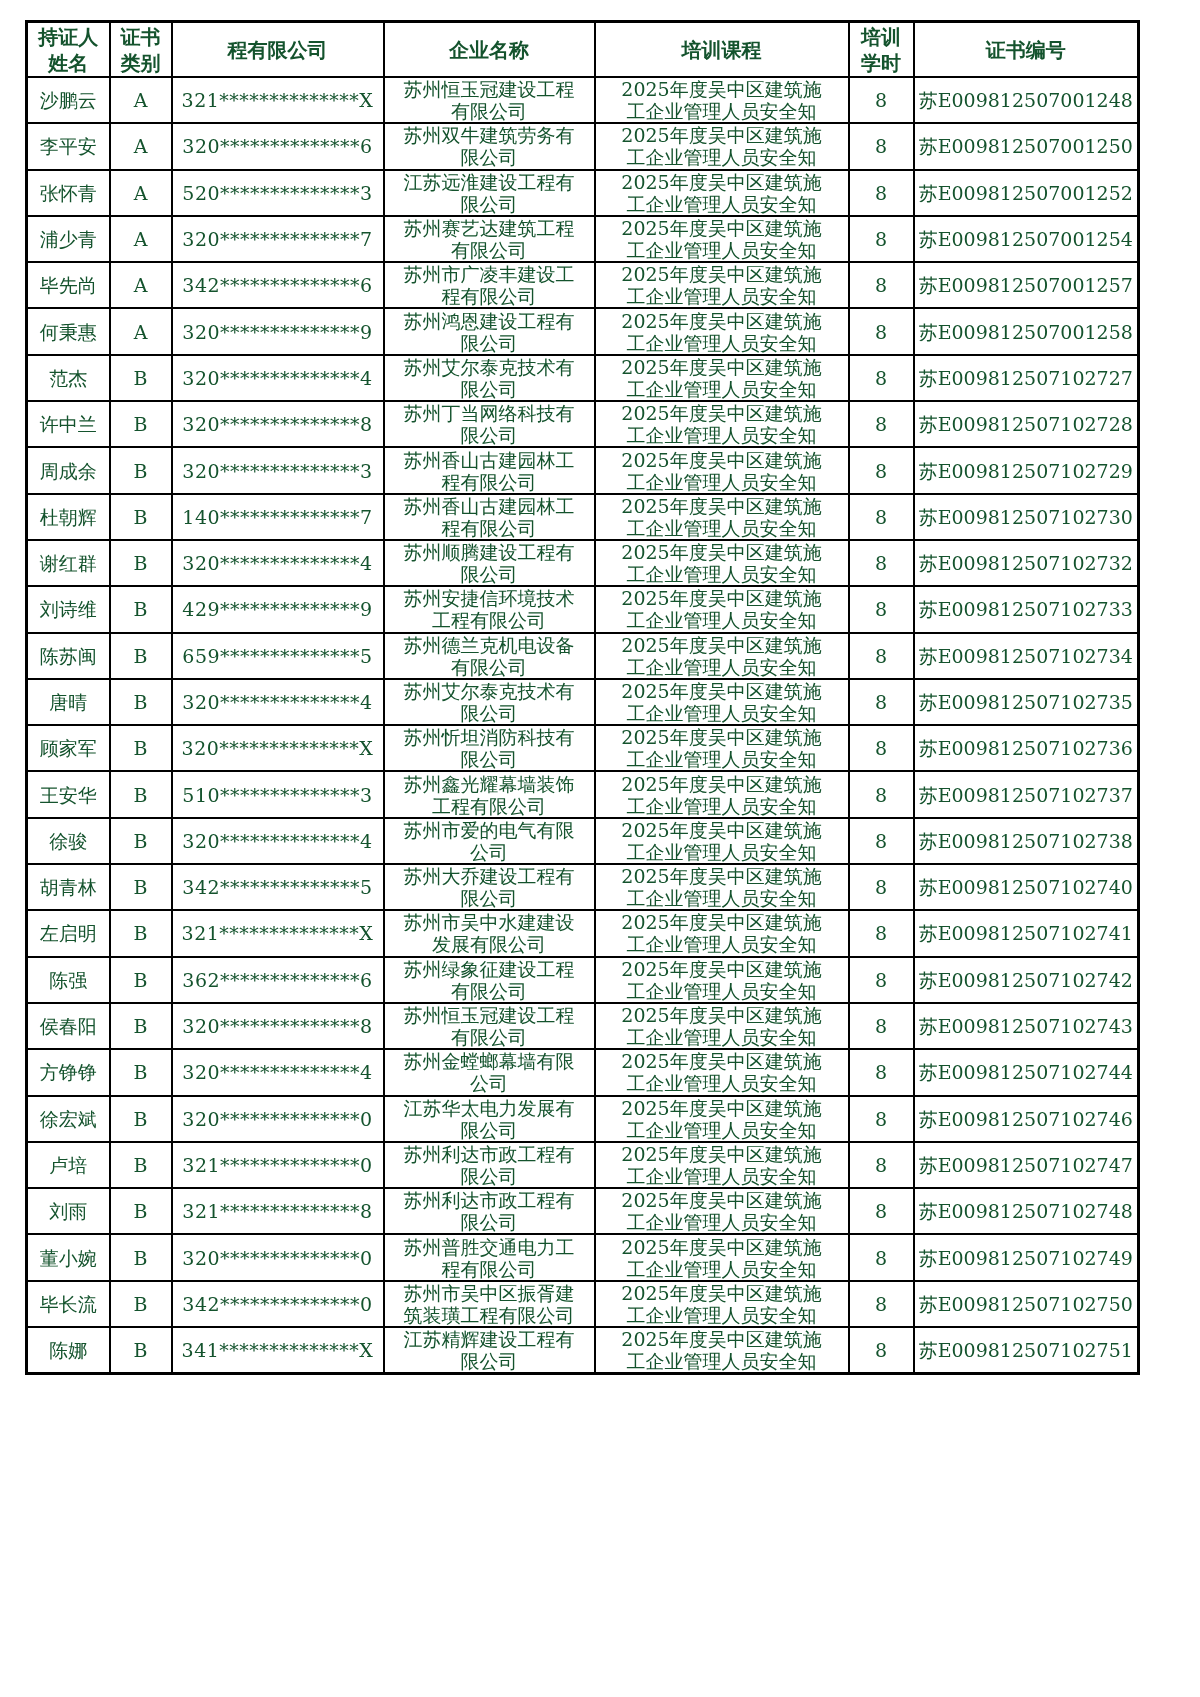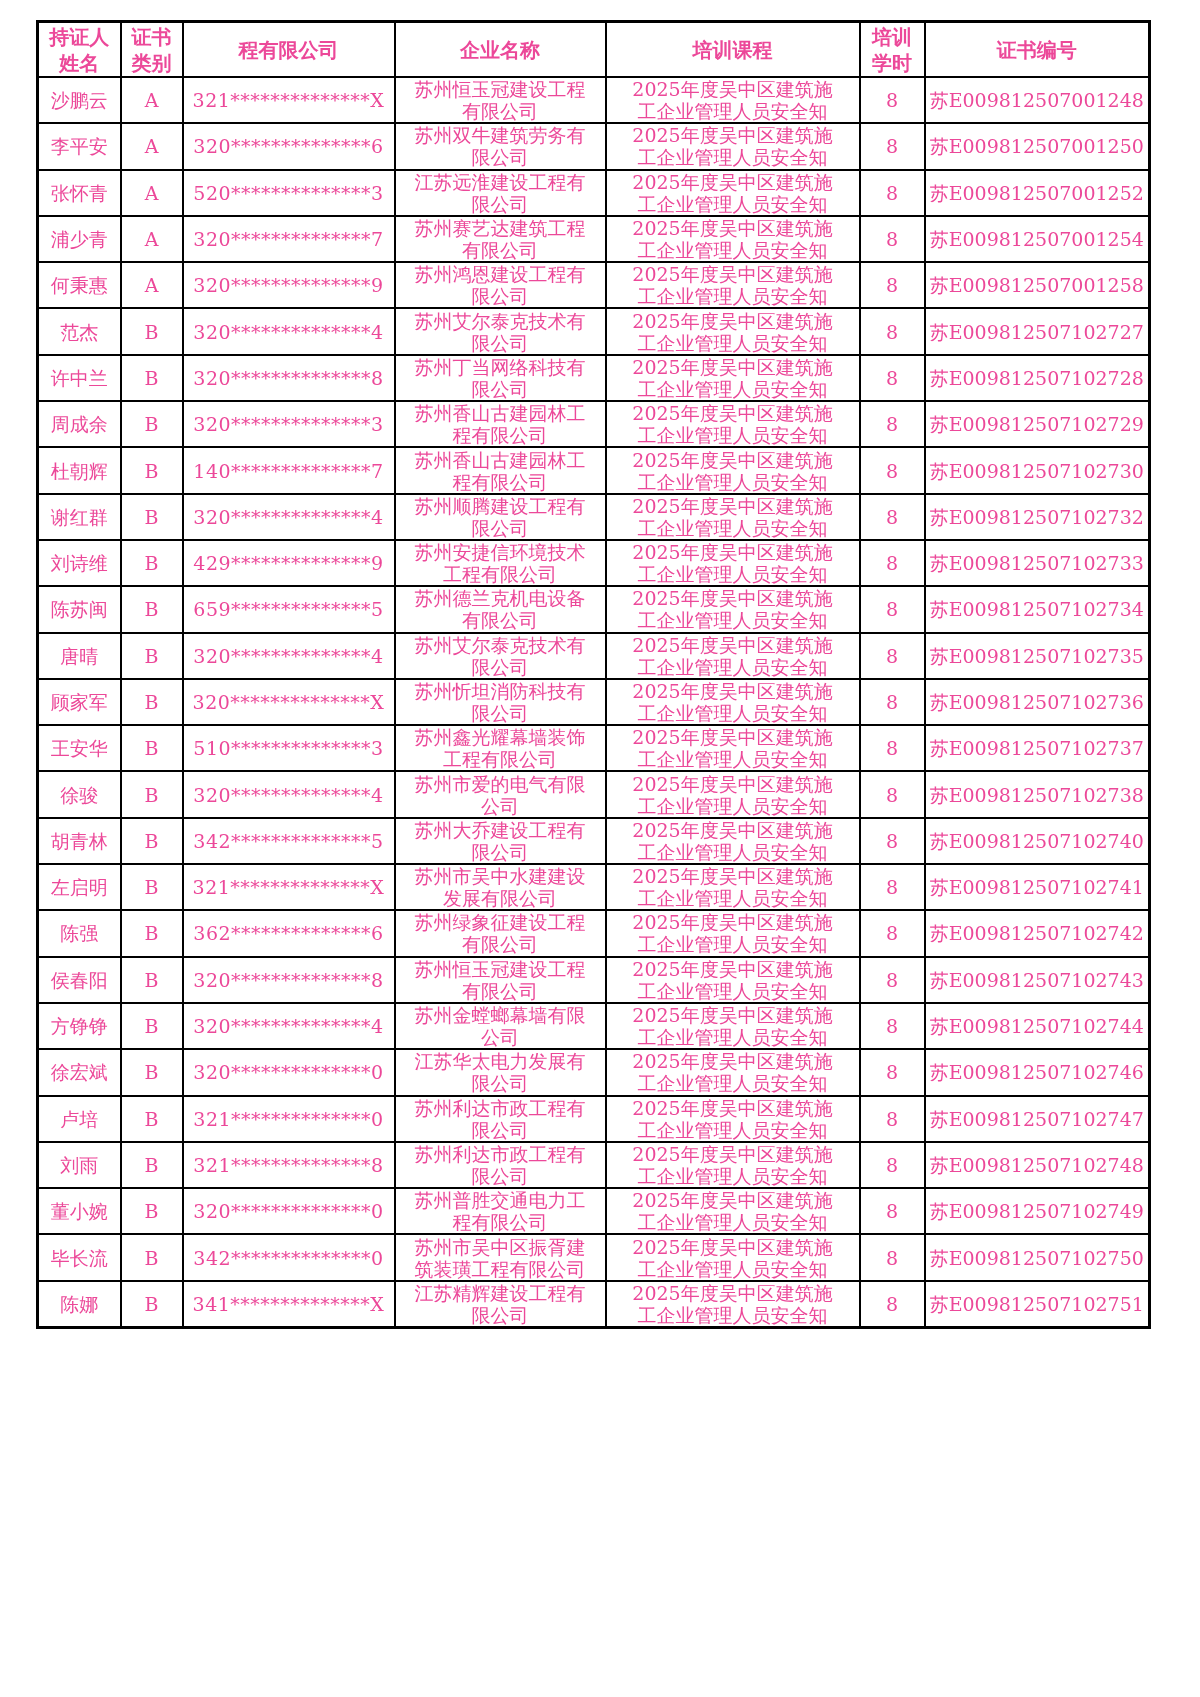--- a/index.html
+++ b/index.html
@@ -11,24 +11,24 @@
     position: relative;
     width: 1200px;
     height: 1697px;
     background: #ffffff;
     overflow: hidden;
   }
   table.cert-table {
     border-collapse: collapse;
     table-layout: fixed;
     width: 1112px;
-    margin: 20px 0 0 36px;
+    margin: 20px 0 0 25px;
     border: 3px solid #000;
     font-family: "DejaVu Serif", "Liberation Serif", serif;
-    color: #ec4899;
+    color: #14532d;
   }
   table.cert-table th,
   table.cert-table td {
     border: 2px solid #000;
     text-align: center;
     vertical-align: middle;
     padding: 0 2px;
     overflow: hidden;
   }
   table.cert-table thead th {
@@ -117,20 +117,31 @@
           <td class="cell-type">A</td>
           <td class="cell-id">320**************7</td>
           <td class="cell-company wrap">苏州赛艺达建筑工程
 有限公司</td>
           <td class="cell-course wrap">2025年度吴中区建筑施
 工企业管理人员安全知</td>
           <td class="cell-hours">8</td>
           <td class="cell-cert">苏E009812507001254</td>
         </tr>
         <tr>
+          <td class="cell-name">毕先尚</td>
+          <td class="cell-type">A</td>
+          <td class="cell-id">342**************6</td>
+          <td class="cell-company wrap">苏州市广凌丰建设工
+程有限公司</td>
+          <td class="cell-course wrap">2025年度吴中区建筑施
+工企业管理人员安全知</td>
+          <td class="cell-hours">8</td>
+          <td class="cell-cert">苏E009812507001257</td>
+        </tr>
+        <tr>
           <td class="cell-name">何秉惠</td>
           <td class="cell-type">A</td>
           <td class="cell-id">320**************9</td>
           <td class="cell-company wrap">苏州鸿恩建设工程有
 限公司</td>
           <td class="cell-course wrap">2025年度吴中区建筑施
 工企业管理人员安全知</td>
           <td class="cell-hours">8</td>
           <td class="cell-cert">苏E009812507001258</td>
         </tr>

